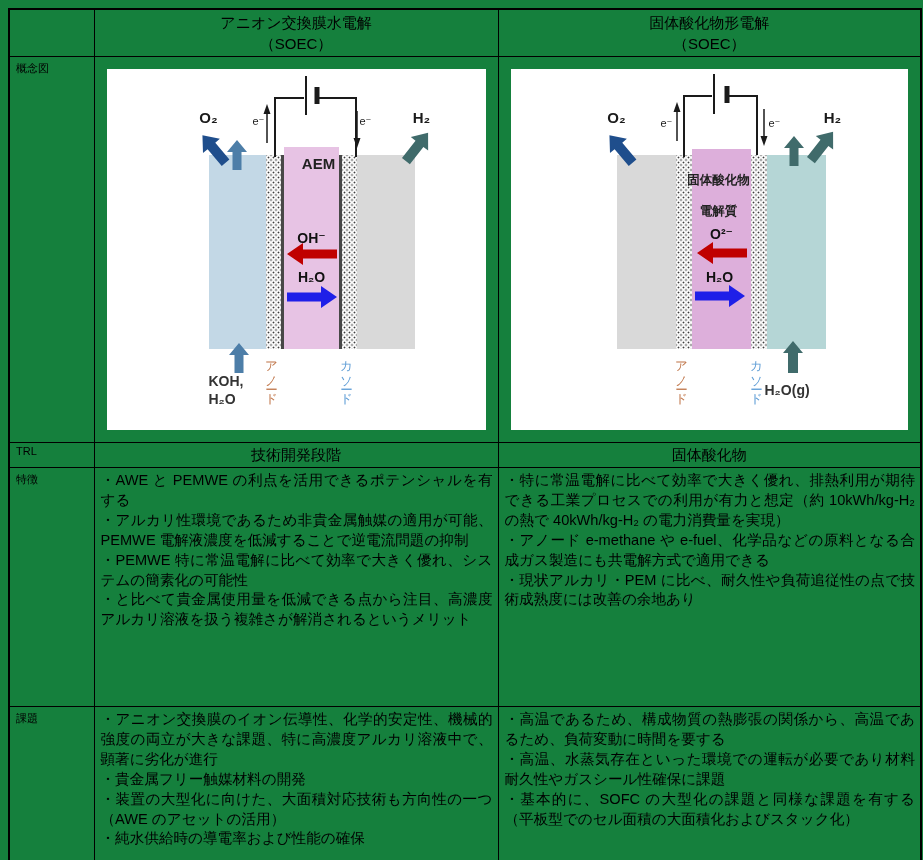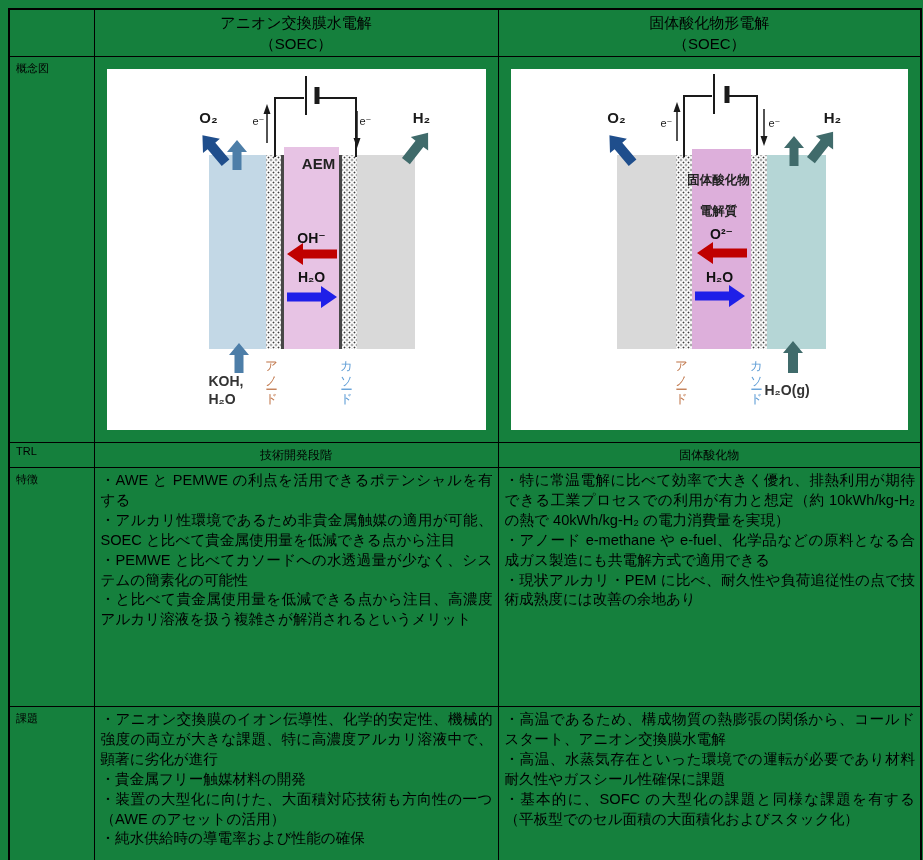--- a/index.html
+++ b/index.html
@@ -13,21 +13,21 @@
   table.cmp {
     position:absolute; left:8px; top:8px;
     width:912px; border-collapse:collapse; table-layout:fixed;
     border:2px solid #000;
   }
   table.cmp td { border:1px solid #000; vertical-align:top; }
   col.c0 { width:85px; } col.c1 { width:404px; } col.c2 { width:423px; }
 
   .head-cell { text-align:center; vertical-align:middle !important; font-size:15px; line-height:21px; padding:2px 0; }
   .label-cell { font-size:11px; padding:4px 4px 0 6px; }
-  .center-cell { text-align:center; vertical-align:middle !important; font-size:12px; }
+  .center-cell { text-align:center; vertical-align:middle !important; font-size:15px; }
   .text-cell { font-size:14.6px; line-height:19.9px; padding:3px 5px 2px 6px; text-align:justify; }
   .bullet-item { text-align:justify; }
 
   
   .diagram-cell { padding:12px; position:relative; }
   .diagram { position:relative; width:100%; height:361px; overflow:hidden; background:#fff; }
   .diagram > div { position:absolute; }
   .region { position:absolute; }
   .stipple {
     background-color:#fbfbfb;
@@ -169,22 +169,22 @@
     <td class="label-cell" style="padding-top:2px;">TRL</td>
     <td class="center-cell">技術開発段階</td>
     <td class="center-cell">固体酸化物</td>
   </tr>
 
   <tr style="height:239px;">
     <td class="label-cell">特徴</td>
     <td class="text-cell">
       <div>
               <div class="bullet-item">・AWE と PEMWE の利点を活用できるポテンシャルを有する</div>
-              <div class="bullet-item">・アルカリ性環境であるため非貴金属触媒の適用が可能、SOEC と比べて貴金属使用量を低減できる点から注目</div>
-              <div class="bullet-item">・PEMWE と比べてカソードへの水透過量が少なく、システムの簡素化の可能性</div>
+              <div class="bullet-item">・アルカリ性環境であるため非貴金属触媒の適用が可能、PEMWE 電解液濃度を低減することで逆電流問題の抑制</div>
+              <div class="bullet-item">・PEMWE 特に常温電解に比べて効率で大きく優れ、システムの簡素化の可能性</div>
               <div class="bullet-item">・と比べて貴金属使用量を低減できる点から注目、高濃度アルカリ溶液を扱う複雑さが解消されるというメリット</div>
             </div>
     </td>
     <td class="text-cell">
       <div>
               <div class="bullet-item">・特に常温電解に比べて効率で大きく優れ、排熱利用が期待できる工業プロセスでの利用が有力と想定（約 10kWh/kg-H₂ の熱で 40kWh/kg-H₂ の電力消費量を実現）</div>
               <div class="bullet-item">・アノード e-methane や e-fuel、化学品などの原料となる合成ガス製造にも共電解方式で適用できる</div>
               <div class="bullet-item">・現状アルカリ・PEM に比べ、耐久性や負荷追従性の点で技術成熟度には改善の余地あり</div>
             </div>
     </td>
@@ -195,21 +195,21 @@
     <td class="text-cell">
       <div>
               <div class="bullet-item">・アニオン交換膜のイオン伝導性、化学的安定性、機械的強度の両立が大きな課題、特に高濃度アルカリ溶液中で、顕著に劣化が進行</div>
               <div class="bullet-item">・貴金属フリー触媒材料の開発</div>
               <div class="bullet-item">・装置の大型化に向けた、大面積対応技術も方向性の一つ（AWE のアセットの活用）</div>
               <div class="bullet-item">・純水供給時の導電率および性能の確保</div>
             </div>
     </td>
     <td class="text-cell">
       <div>
-              <div class="bullet-item">・高温であるため、構成物質の熱膨張の関係から、コールドスタート、アニオン交換膜水電解</div>
+              <div class="bullet-item">・高温であるため、構成物質の熱膨張の関係から、高温であるため、負荷変動に時間を要する</div>
               <div class="bullet-item">・高温、水蒸気存在といった環境での運転が必要であり材料耐久性やガスシール性確保に課題</div>
               <div class="bullet-item">・基本的に、SOFC の大型化の課題と同様な課題を有する（平板型でのセル面積の大面積化およびスタック化）</div>
             </div>
     </td>
   </tr>
 </tbody>
     </table>
 </div>
 
 </body></html>

